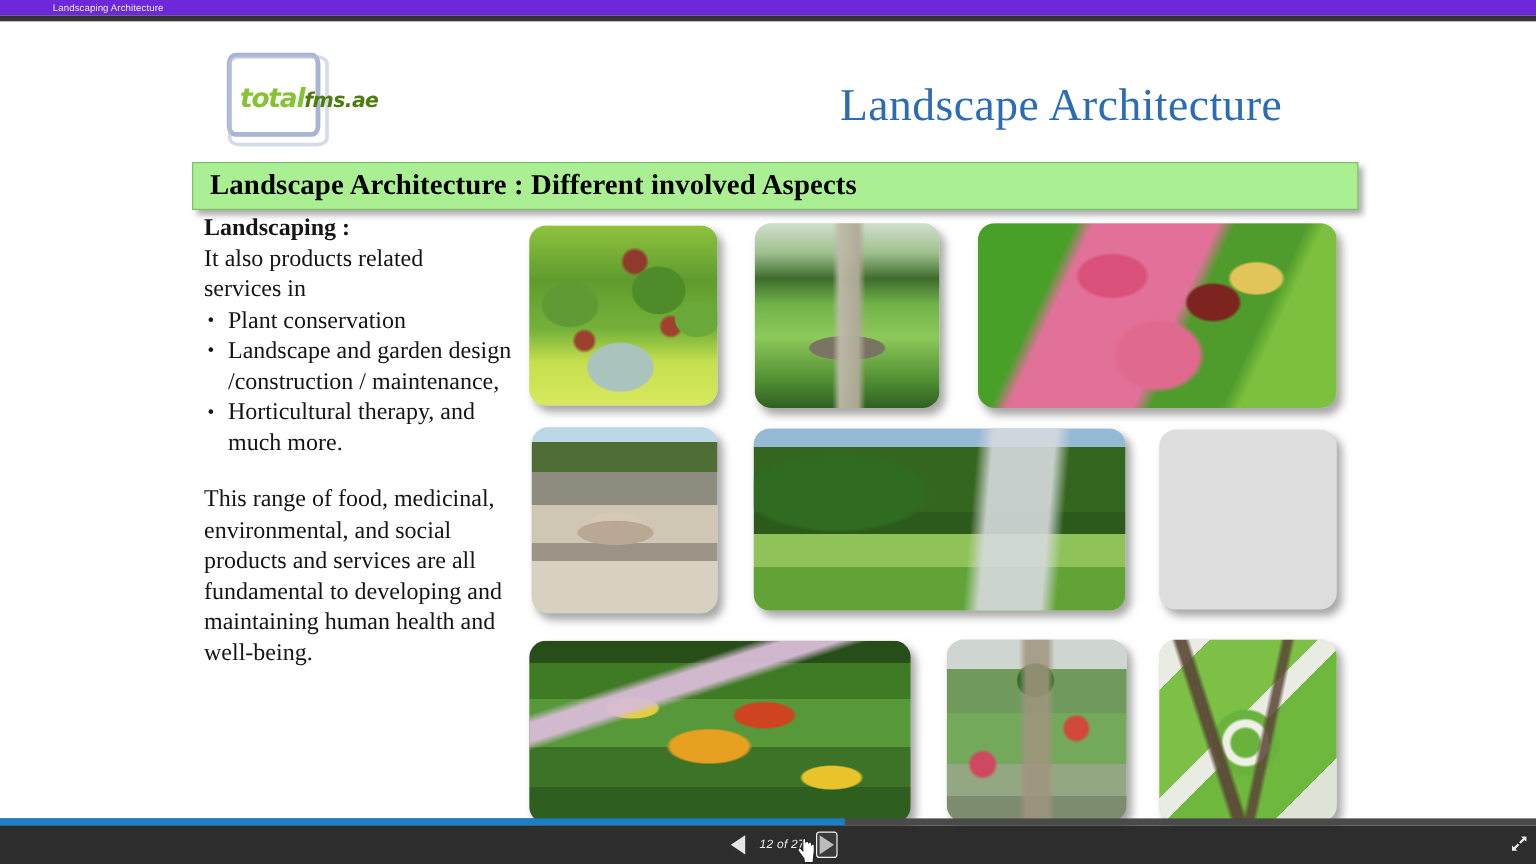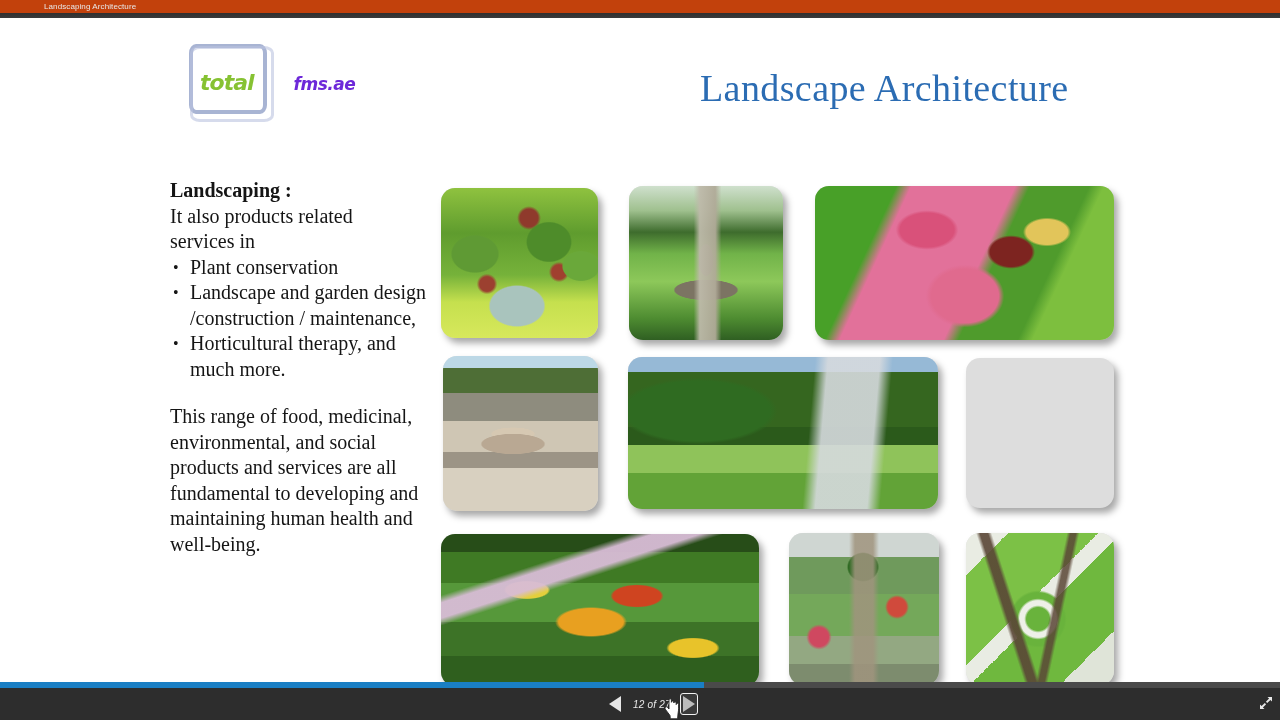--- a/index.html
+++ b/index.html
@@ -8,21 +8,21 @@
     width:1280px; height:720px;
     overflow:hidden;
     background:#ffffff;
     font-family:"Liberation Serif", serif;
   }
 
   
   #topbar {
     position:absolute; left:0; top:0;
     width:1280px; height:13px;
-    background:#c2410c;
+    background:#6d28d9;
     color:#e8e8e8;
     font-family:"Liberation Sans", sans-serif;
     font-size:8px;
     line-height:13px;
     padding-left:44px;
     white-space:nowrap;
     letter-spacing:.1px;
   }
   #topbar-shade {
     position:absolute; left:0; top:13px;
@@ -61,24 +61,23 @@
     position:absolute; left:11px; top:26px;
     font-family:"DejaVu Sans", sans-serif;
     font-size:22px;
     font-weight:bold;
     font-style:italic;
     color:#86c232;
     letter-spacing:-1px;
     white-space:nowrap;
   }
   #logo-word .suffix {
-    color:#6d28d9;
+    color:#4d7c0f;
     font-size:17px;
     letter-spacing:-.5px;
-    margin-left:40px;
   }
 
   
   #slide-title {
     position:absolute; left:700px; top:48px;
     width:430px;
     font-family:"Liberation Serif", serif;
     font-size:38px;
     color:#2b6cb3;
     letter-spacing:.4px;
@@ -302,20 +301,24 @@
 
   <div id="logo-box">
     <div id="logo-frame"></div>
     <div id="logo-word">
       <span>total</span><span class="suffix">fms.ae</span>
     </div>
   </div>
 
   <div id="slide-title">Landscape Architecture</div>
 
+  <div id="banner-wrap">
+    <div id="banner"></div>
+    <div id="banner-text">Landscape Architecture : Different involved Aspects</div>
+  </div>
 
   <div id="textcol">
     <div class="lead">Landscaping :</div>
     <div>It also products related</div>
     <div>services in</div>
     <ul>
       <li>Plant conservation</li>
       <li>Landscape and garden design /construction / maintenance,</li>
       <li>Horticultural therapy, and much more.</li>
     </ul>

